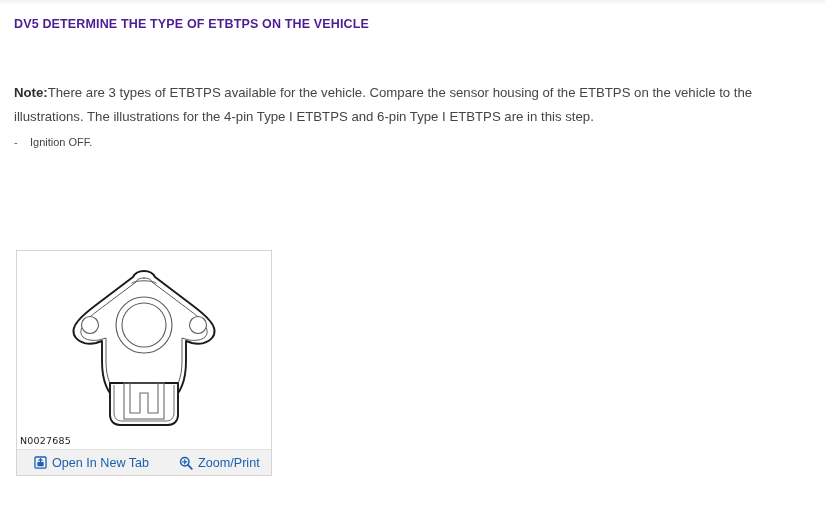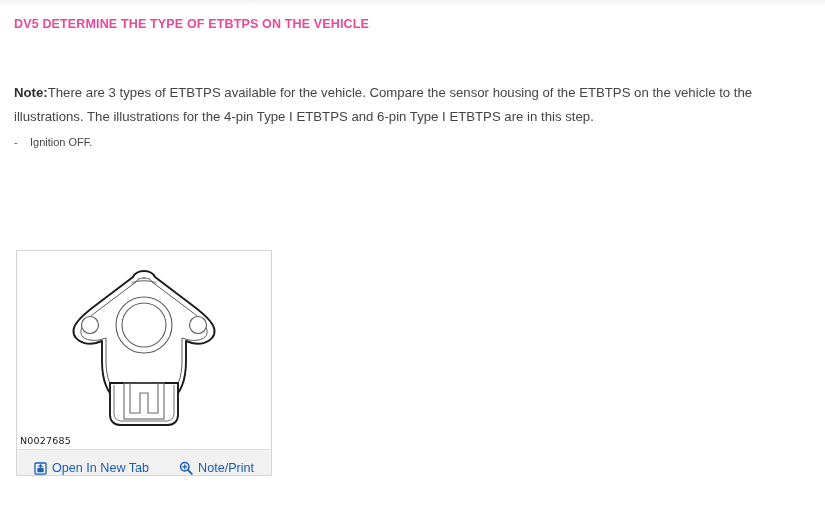--- a/index.html
+++ b/index.html
@@ -37,21 +37,21 @@
   }
 
   
   .section-title {
     position: absolute;
     left: 14px;
     top: 9px;
     font-size: 12.5px;
     font-weight: bold;
     letter-spacing: 0.15px;
-    color: #ec4899;
+    color: #4c1d95;
     white-space: nowrap;
   }
 
   
   .note-block {
     position: absolute;
     left: 14px;
     top: 68px;
     width: 784px;
     font-size: 13.2px;
@@ -118,21 +118,21 @@
   .figure-toolbar {
     position: absolute;
     left: 0;
     bottom: 0;
     width: 100%;
     height: 26px;
     box-sizing: border-box;
     background: #f1f1f1;
     border-top: 1px solid #e0e0e0;
     display: flex;
-    align-items: flex-end;
+    align-items: center;
   }
   .tool-link {
     display: inline-flex;
     align-items: center;
     gap: 5px;
     color: #1a5fb4;
     font-size: 12.6px;
     cursor: pointer;
     text-decoration: none;
     user-select: none;
@@ -261,19 +261,19 @@
       </a>
 
       <a class="tool-link zoom-print">
         <span class="tool-icon">
           <svg width="14" height="14" viewBox="0 0 16 16" xmlns="http://www.w3.org/2000/svg">
             <circle cx="6.6" cy="6.6" r="4.8" fill="none" stroke="#1a5fb4" stroke-width="1.7"></circle>
             <path d="M6.6 4.3 L6.6 8.9 M4.3 6.6 L8.9 6.6" stroke="#1a5fb4" stroke-width="1.4" stroke-linecap="round"></path>
             <path d="M10.2 10.2 L14.6 14.6" stroke="#1a5fb4" stroke-width="2.1" stroke-linecap="round"></path>
           </svg>
         </span>
-        <span>Note/Print</span>
+        <span>Zoom/Print</span>
       </a>
 
     </div>
   </div>
 
 </div>
 
 </body></html>

